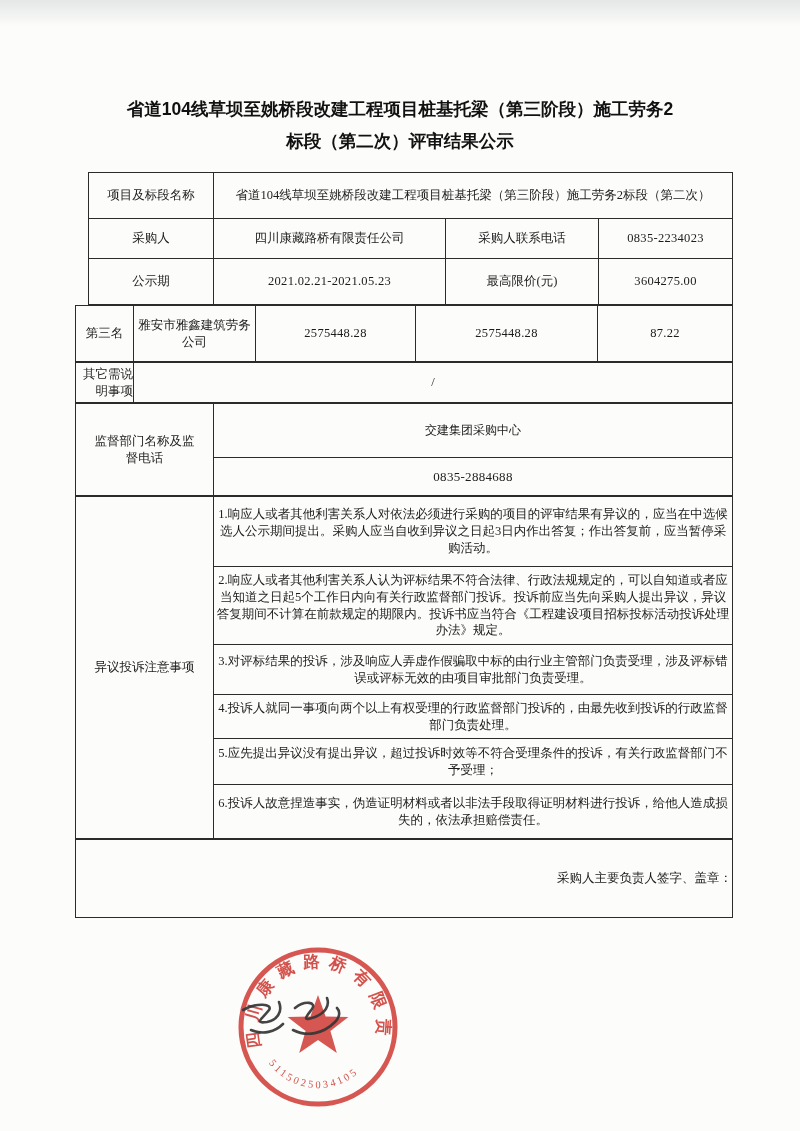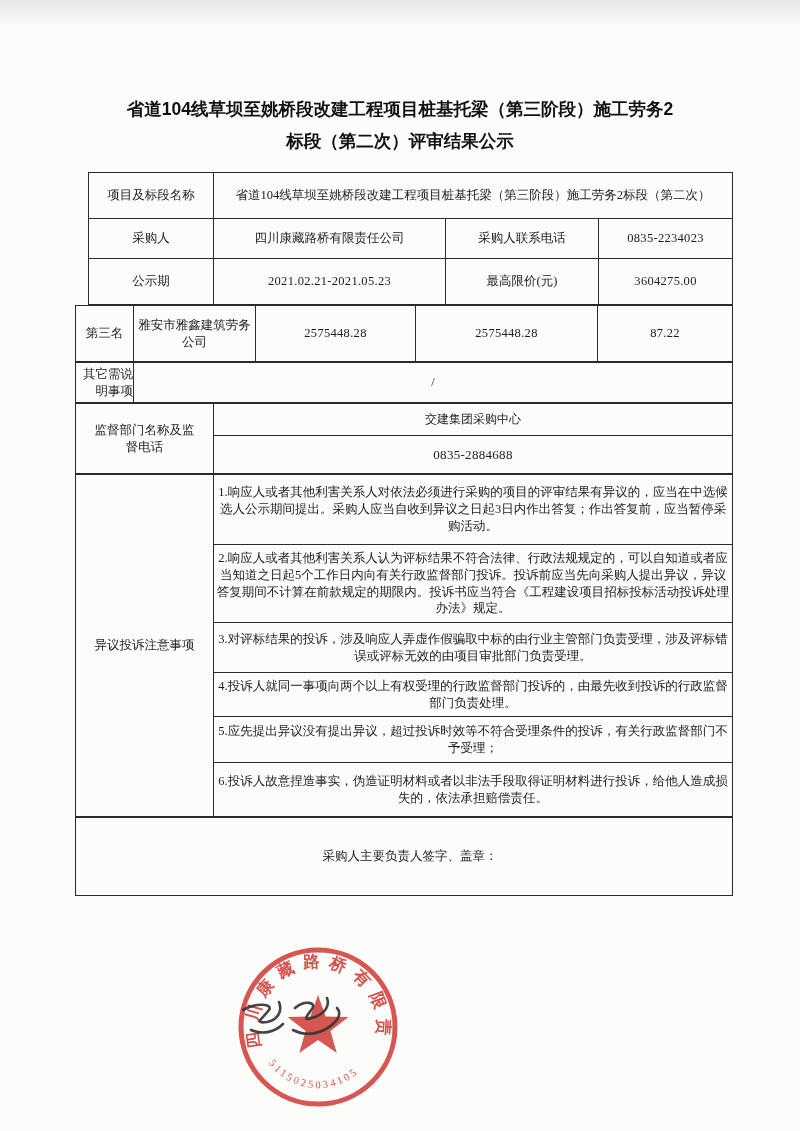--- a/index.html
+++ b/index.html
@@ -21,21 +21,21 @@
   table.tA{width:644px;margin-left:13px;}
   .t td,.t th{
     border:1.4px solid #2b2b2b;font-weight:400;font-size:12.5px;
     text-align:center;vertical-align:middle;padding:2px 0;line-height:1.35;
     overflow:hidden;
   }
   .lbl{font-size:13px;}
   .pre{white-space:pre-line;}
   .num{font-size:12.5px;letter-spacing:.3px;}
   .noteTxt{text-align:justify;font-size:12px;line-height:1.6;padding:6px 10px;}
-  .signRow td{text-align:center;padding-left:12px;font-size:12.5px;}
+  .signRow td{text-align:right;padding-left:12px;font-size:12.5px;}
   .slash{font-size:14px;}
   
   .seal{position:absolute;left:229px;top:938px;width:178px;height:178px;
         z-index:5;mix-blend-mode:multiply;opacity:.92;}
 </style>
 </head>
 <body>
 
 <div class="page">
 
@@ -105,21 +105,21 @@
       </tr>
     </tbody>
       </table>
 
     <table class="t">
       <colgroup>
           <col style="width:138px">
           <col style="width:519px">
         </colgroup>
       <tbody>
-          <tr style="height:32px">
+          <tr style="height:54px">
         <td class="lbl" rowspan="2" style="padding:2px 13px">监督部门名称及监督电话</td>
         <td style="font-size:12px">交建集团采购中心</td>
       </tr>
       <tr style="height:38px">
         <td class="num" style="font-size:13px">0835-2884688</td>
       </tr>
     </tbody>
       </table>
 
     <table class="t">

